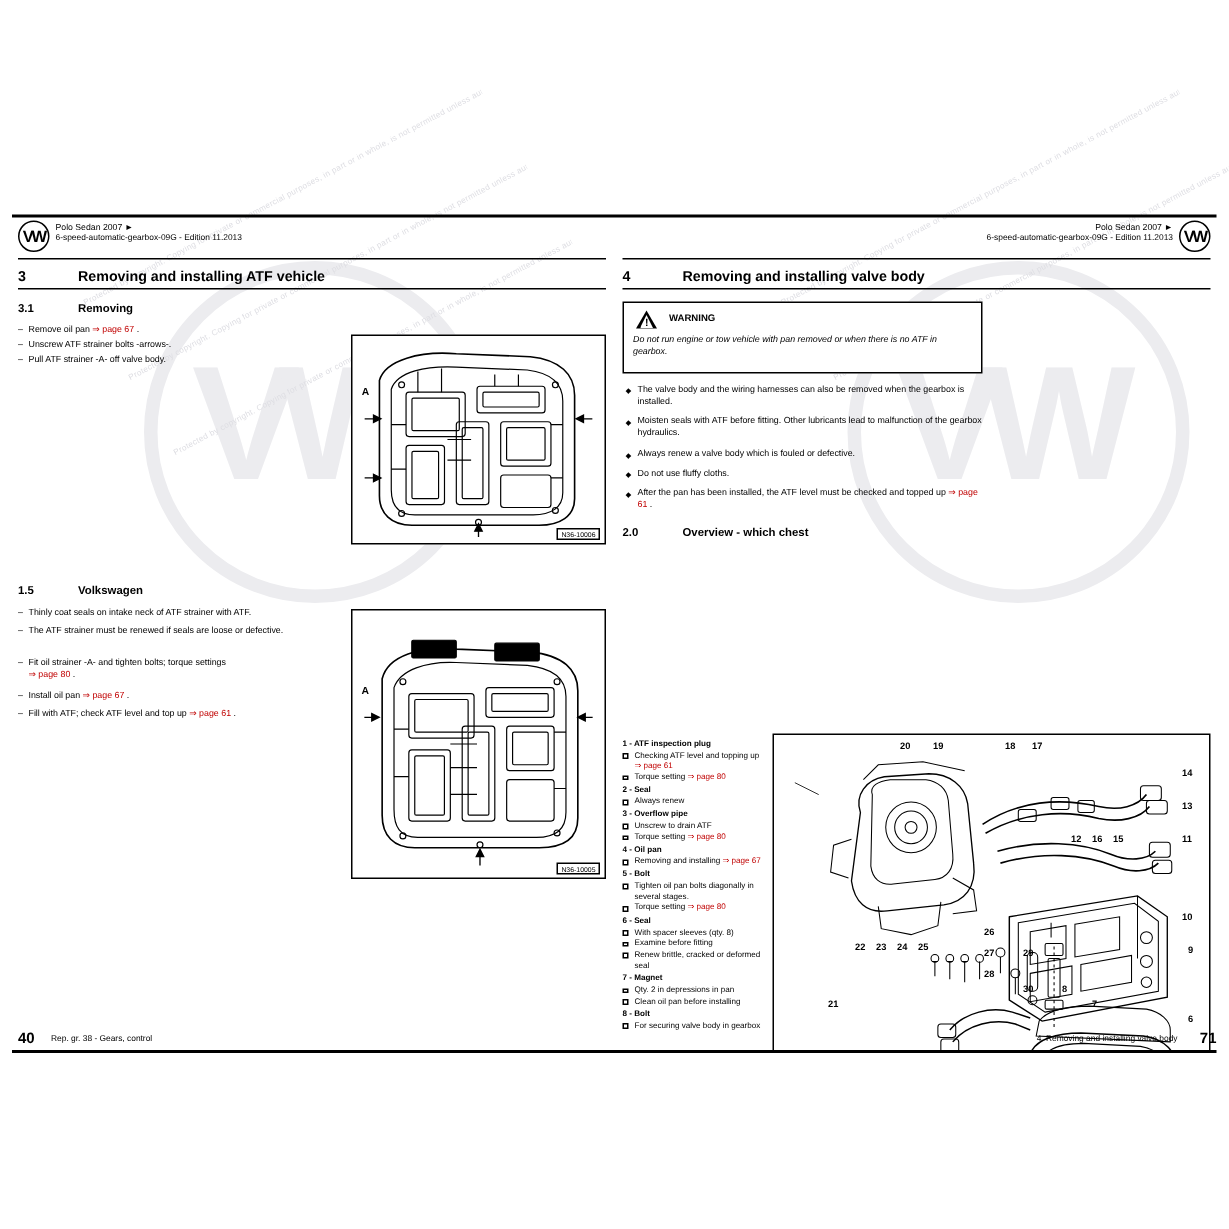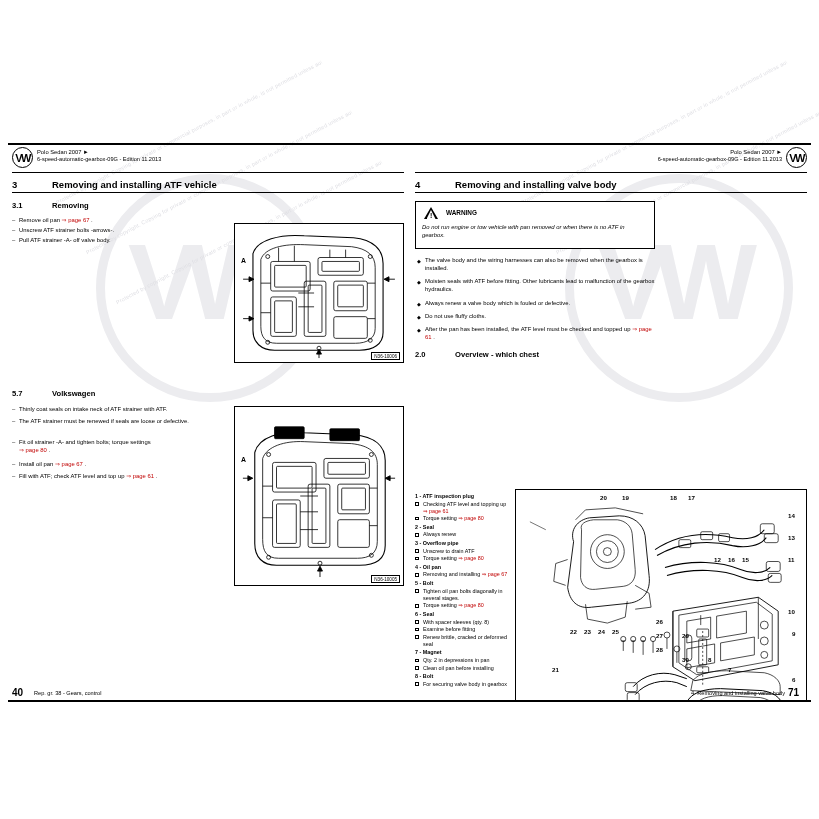--- a/index.html
+++ b/index.html
@@ -394,21 +394,21 @@
           <path d="M156 53.5 L151 56 L156 58.5 Z"></path>
           <path d="M85 136 L85 130"></path>
           <path d="M82.5 132 L85 127 L87.5 132 Z"></path>
         </g>
         <text x="6" y="40" font-family="Liberation Sans, sans-serif" font-size="7" font-weight="bold">A</text>
       </svg>
       <div class="figcode">N36-10006</div>
     </div>
 
     <div class="sec" style="left:4px; top:244px;">
-      <span class="n">5.7</span>
+      <span class="n">1.5</span>
       <span class="t">Volkswagen</span>
     </div>
 
     <div class="li" style="left:4px; top:261px; width:200px;">
       <span class="dash">–</span>
       <span class="tx">Thinly coat seals on intake neck of ATF strainer with ATF.</span>
     </div>
     <div class="li" style="left:4px; top:273px; width:200px;">
       <span class="dash">–</span>
       <span class="tx">The ATF strainer must be renewed if seals are loose or defective.</span>
@@ -681,17 +681,17 @@
       <div class="cal" style="left:166px; top:166px;">30</div>
       <div class="cal" style="left:272px; top:118px;">10</div>
       <div class="cal" style="left:276px; top:140px;">9</div>
       <div class="cal" style="left:192px; top:166px;">8</div>
       <div class="cal" style="left:212px; top:176px;">7</div>
       <div class="cal" style="left:276px; top:186px;">6</div>
 
       <div class="cal" style="left:36px; top:176px;">21</div>
     </div>
 
-    <div class="ftr ftr-pg" style="right:12px;">71</div>
+    <div class="ftr ftr-pg" style="right:0;">71</div>
     <div class="ftr" style="right:26px; bottom:4px;">4. Removing and installing valve body</div>
   </div>
 
 </div>
 
 </body></html>

